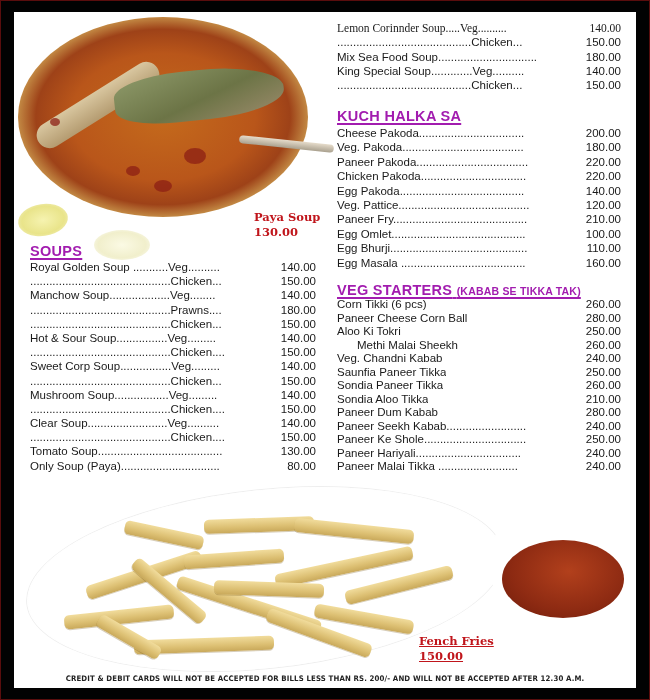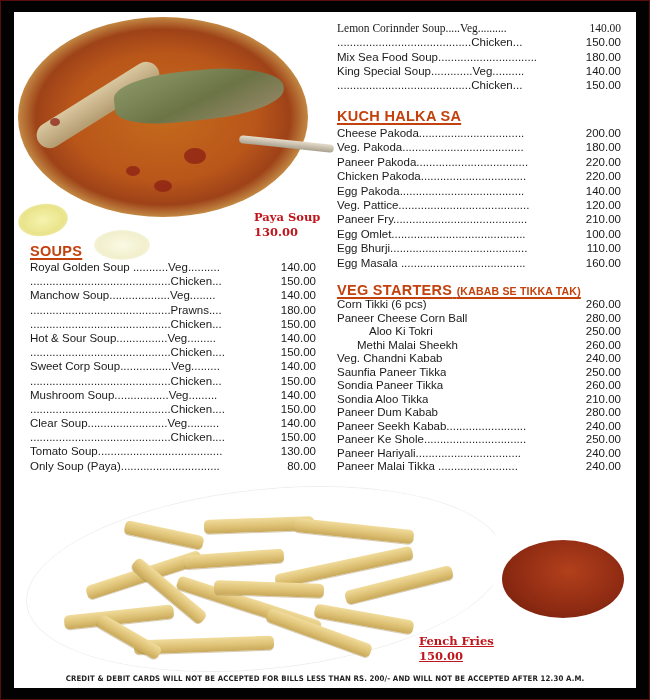--- a/index.html
+++ b/index.html
@@ -31,21 +31,21 @@
   .sauce-bowl { position:absolute; left:472px; top:494px; width:150px; height:112px; border-radius:50%;
       background:radial-gradient(ellipse at 50% 50%, #fff 75%, #ececec 90%, rgba(255,255,255,0) 100%); }
   .sauce { position:absolute; left:488px; top:528px; width:122px; height:78px; border-radius:50%;
       background:radial-gradient(ellipse at 55% 40%, #b2401c, #8d2a12 60%, #6e1c0a); }
 
   
   .caption { position:absolute; color:#c0151b; font-family:"DejaVu Serif", serif; font-weight:bold; font-size:11.5px; line-height:15px; }
 
   
   .section { position:absolute; }
-  .sec-title { font-family:"Liberation Sans", sans-serif; font-weight:bold; font-size:14.5px; color:#c2410c;
+  .sec-title { font-family:"Liberation Sans", sans-serif; font-weight:bold; font-size:14.5px; color:#a21caf;
       text-decoration:underline; text-decoration-thickness:2px; text-underline-offset:2px; letter-spacing:0.3px; white-space:nowrap; }
   .sec-sub { font-size:10.5px; letter-spacing:0.2px; }
   .row { display:flex; white-space:nowrap; font-family:"Liberation Sans", sans-serif; font-size:11.5px; color:#1a1a1a; }
   .row .name { flex:0 0 auto; overflow:hidden; }
   .row .price { margin-left:auto; text-align:right; }
 
   .footer-note { position:absolute; left:0; width:622px; top:662px; text-align:center;
       font-family:"DejaVu Sans", sans-serif; font-size:7.6px; font-weight:bold; color:#222; letter-spacing:0.15px; transform:scaleX(0.92); }
 </style>
 </head>
@@ -216,21 +216,21 @@
     </div>
     <div id="vs-rows" style="width:284px;">
         <div class="row" style="height: 13.5px; line-height: 13.5px;">
     <span class="name">Corn Tikki (6 pcs)</span>
     <span class="price">260.00</span>
   </div>
         <div class="row" style="height: 13.5px; line-height: 13.5px;">
     <span class="name">Paneer Cheese Corn Ball</span>
     <span class="price">280.00</span>
   </div>
-        <div class="row" style="height: 13.5px; line-height: 13.5px; margin-left: 32px;">
+        <div class="row" style="height: 13.5px; line-height: 13.5px;">
     <span class="name">Aloo Ki Tokri</span>
     <span class="price">250.00</span>
   </div>
         <div class="row" style="height: 13.5px; line-height: 13.5px; padding-left: 20px;">
     <span class="name">Methi Malai Sheekh</span>
     <span class="price">260.00</span>
   </div>
         <div class="row" style="height: 13.5px; line-height: 13.5px; gap: 8px;">
     <span class="name">Veg. Chandni Kabab</span>
     <span class="price">240.00</span>

